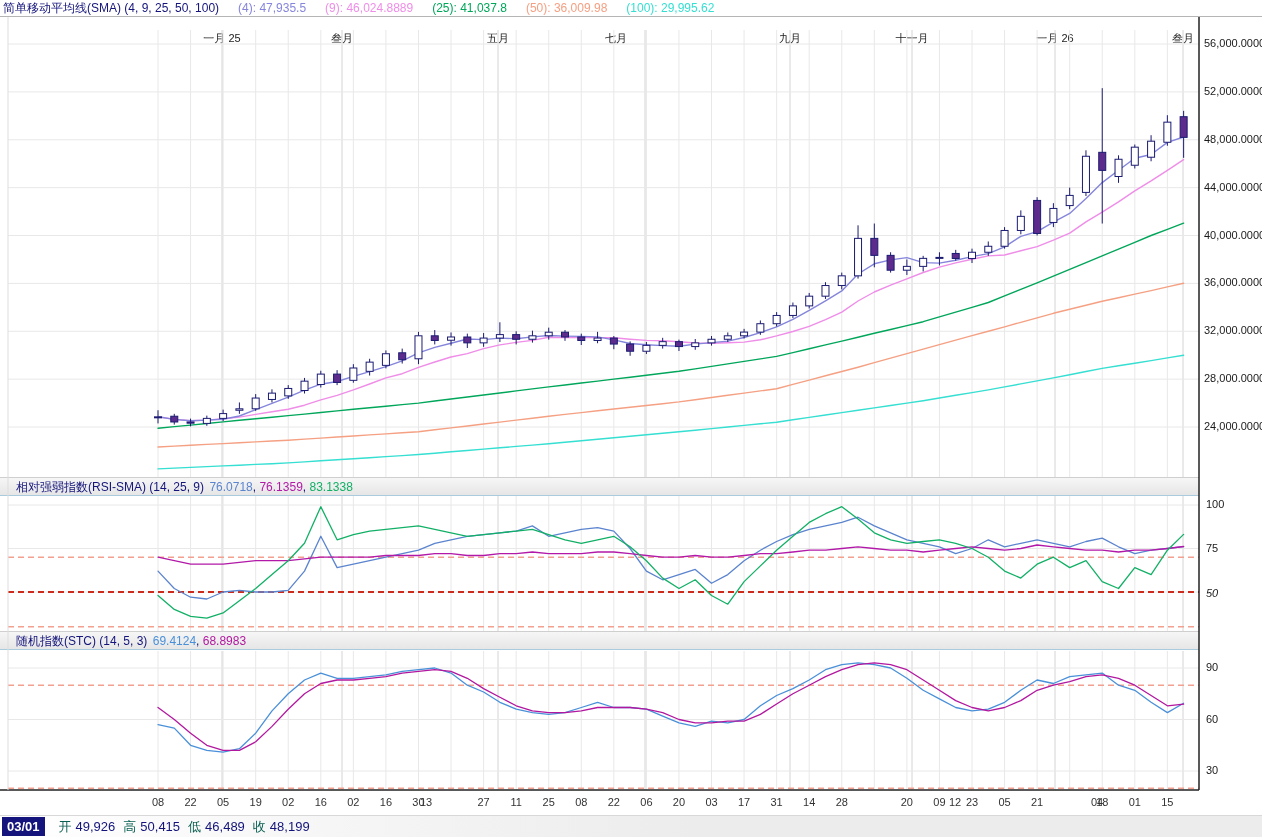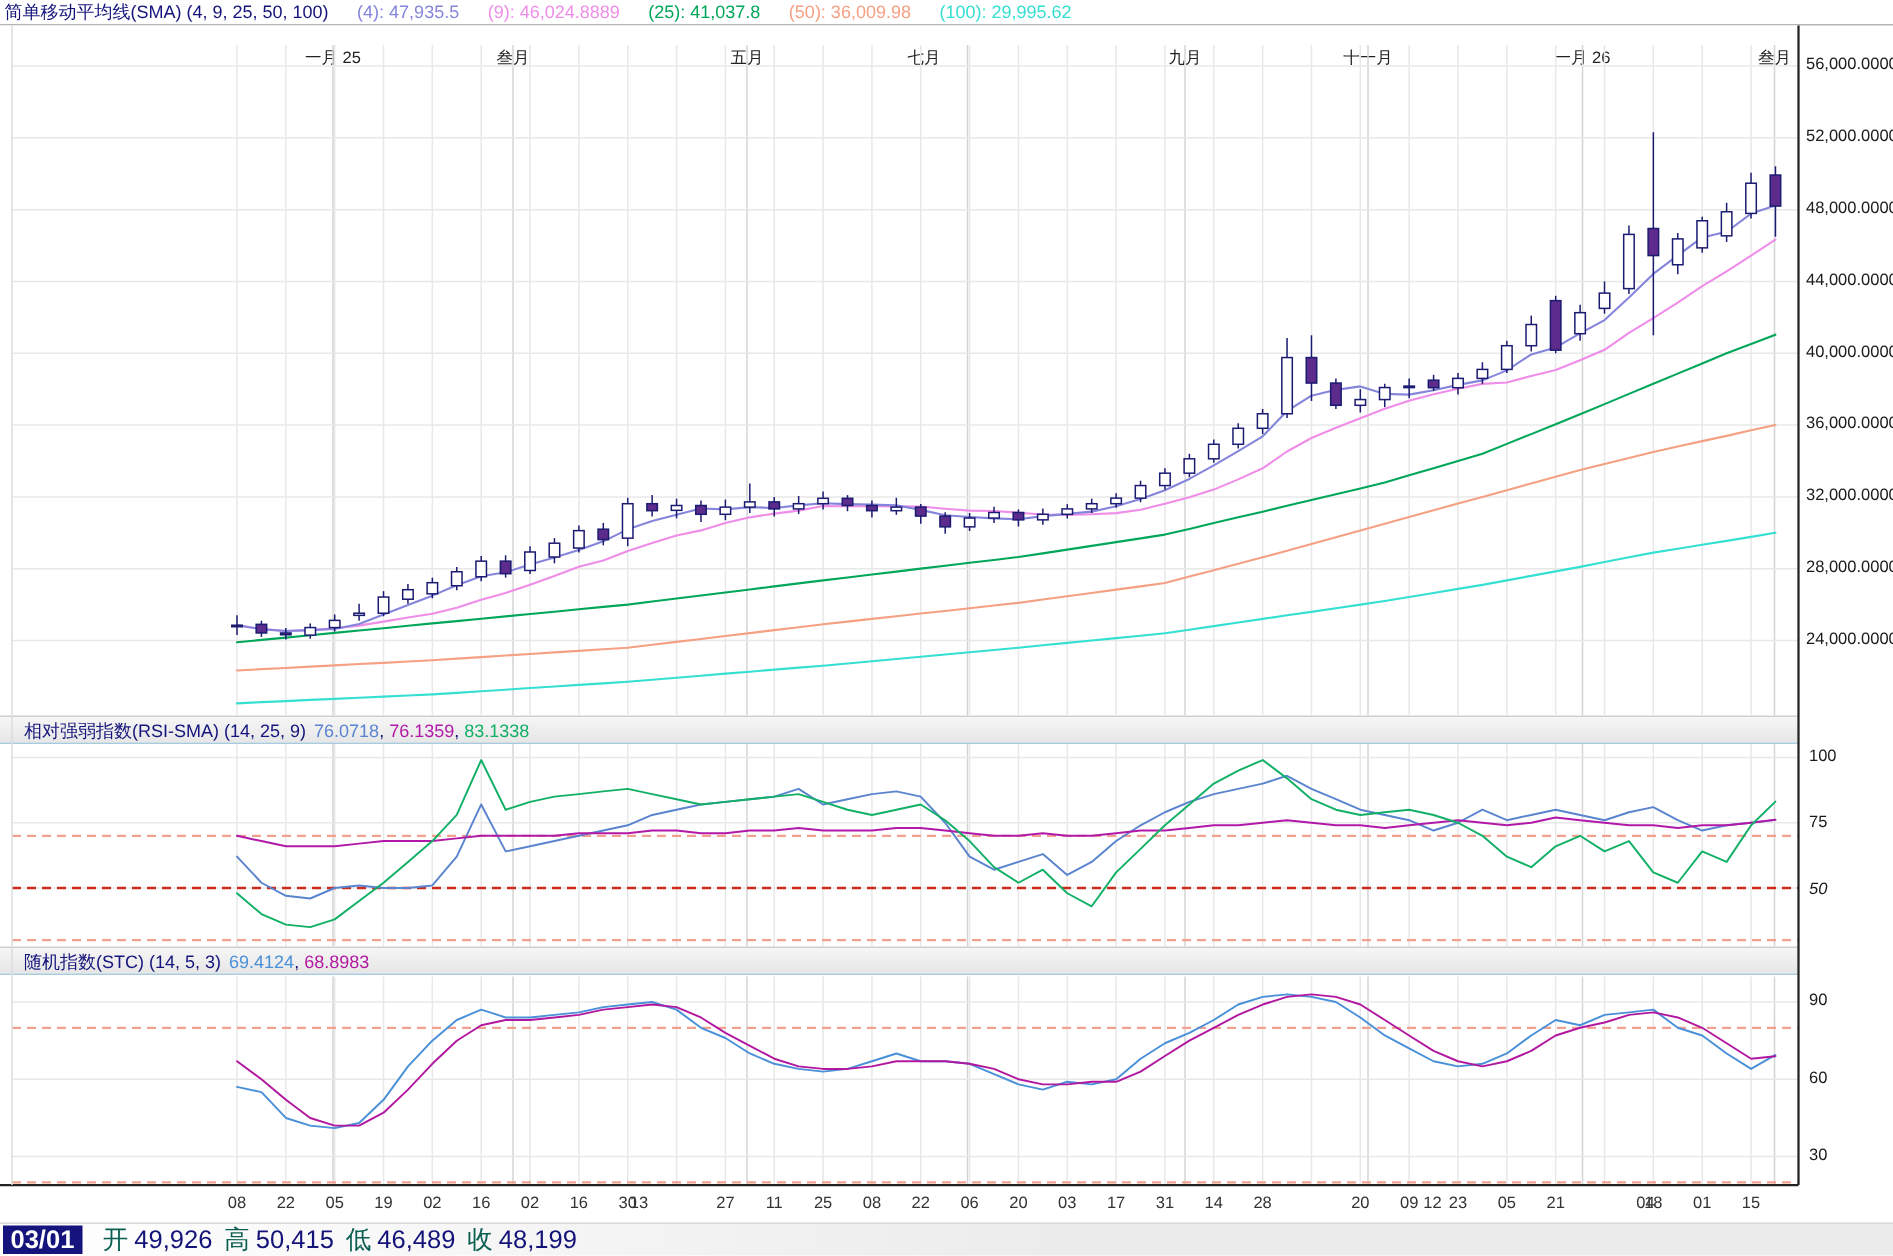--- a/index.html
+++ b/index.html
@@ -19,21 +19,21 @@
   #rsi-header{top:477px;}
   #stc-header{top:631px;}
   .ind-header .t{color:#14147c;}
   .ind-val{margin-left:4px;}
   .ind-sep{color:#14147c;}
   
   .tick{position:absolute;font-size:11px;color:#1a1a1a;white-space:nowrap;}
   .month-lab{position:absolute;top:31px;font-size:11px;color:#222;transform:translateX(-50%);white-space:nowrap;}
   .date-lab{position:absolute;top:796px;font-size:11px;color:#333;transform:translateX(-50%);white-space:nowrap;}
   
-  #status-bar{position:absolute;left:0;top:815px;width:1262px;height:22px;background:linear-gradient(90deg,#ffffff,#ececec 55%,#ececec);border-top:1px solid #d8d8d8;font-size:17px;line-height:21px;white-space:nowrap;}
+  #status-bar{position:absolute;left:0;top:815px;width:1262px;height:22px;background:linear-gradient(90deg,#ffffff,#ececec 55%,#ececec);border-top:1px solid #d8d8d8;font-size:13px;line-height:21px;white-space:nowrap;}
   #status-date{display:inline-block;background:#14147c;color:#fff;font-weight:bold;padding:0 5px;margin:1px 6px 0 2px;height:19px;line-height:19px;}
   .st-label{color:#0a5f52;margin-left:8px;}
   .st-value{color:#13137a;margin-left:4px;}
   #chart-svg{position:absolute;left:0;top:0;pointer-events:none;}
 </style>
 </head>
 <body>
 
 <div id="stage">
 

